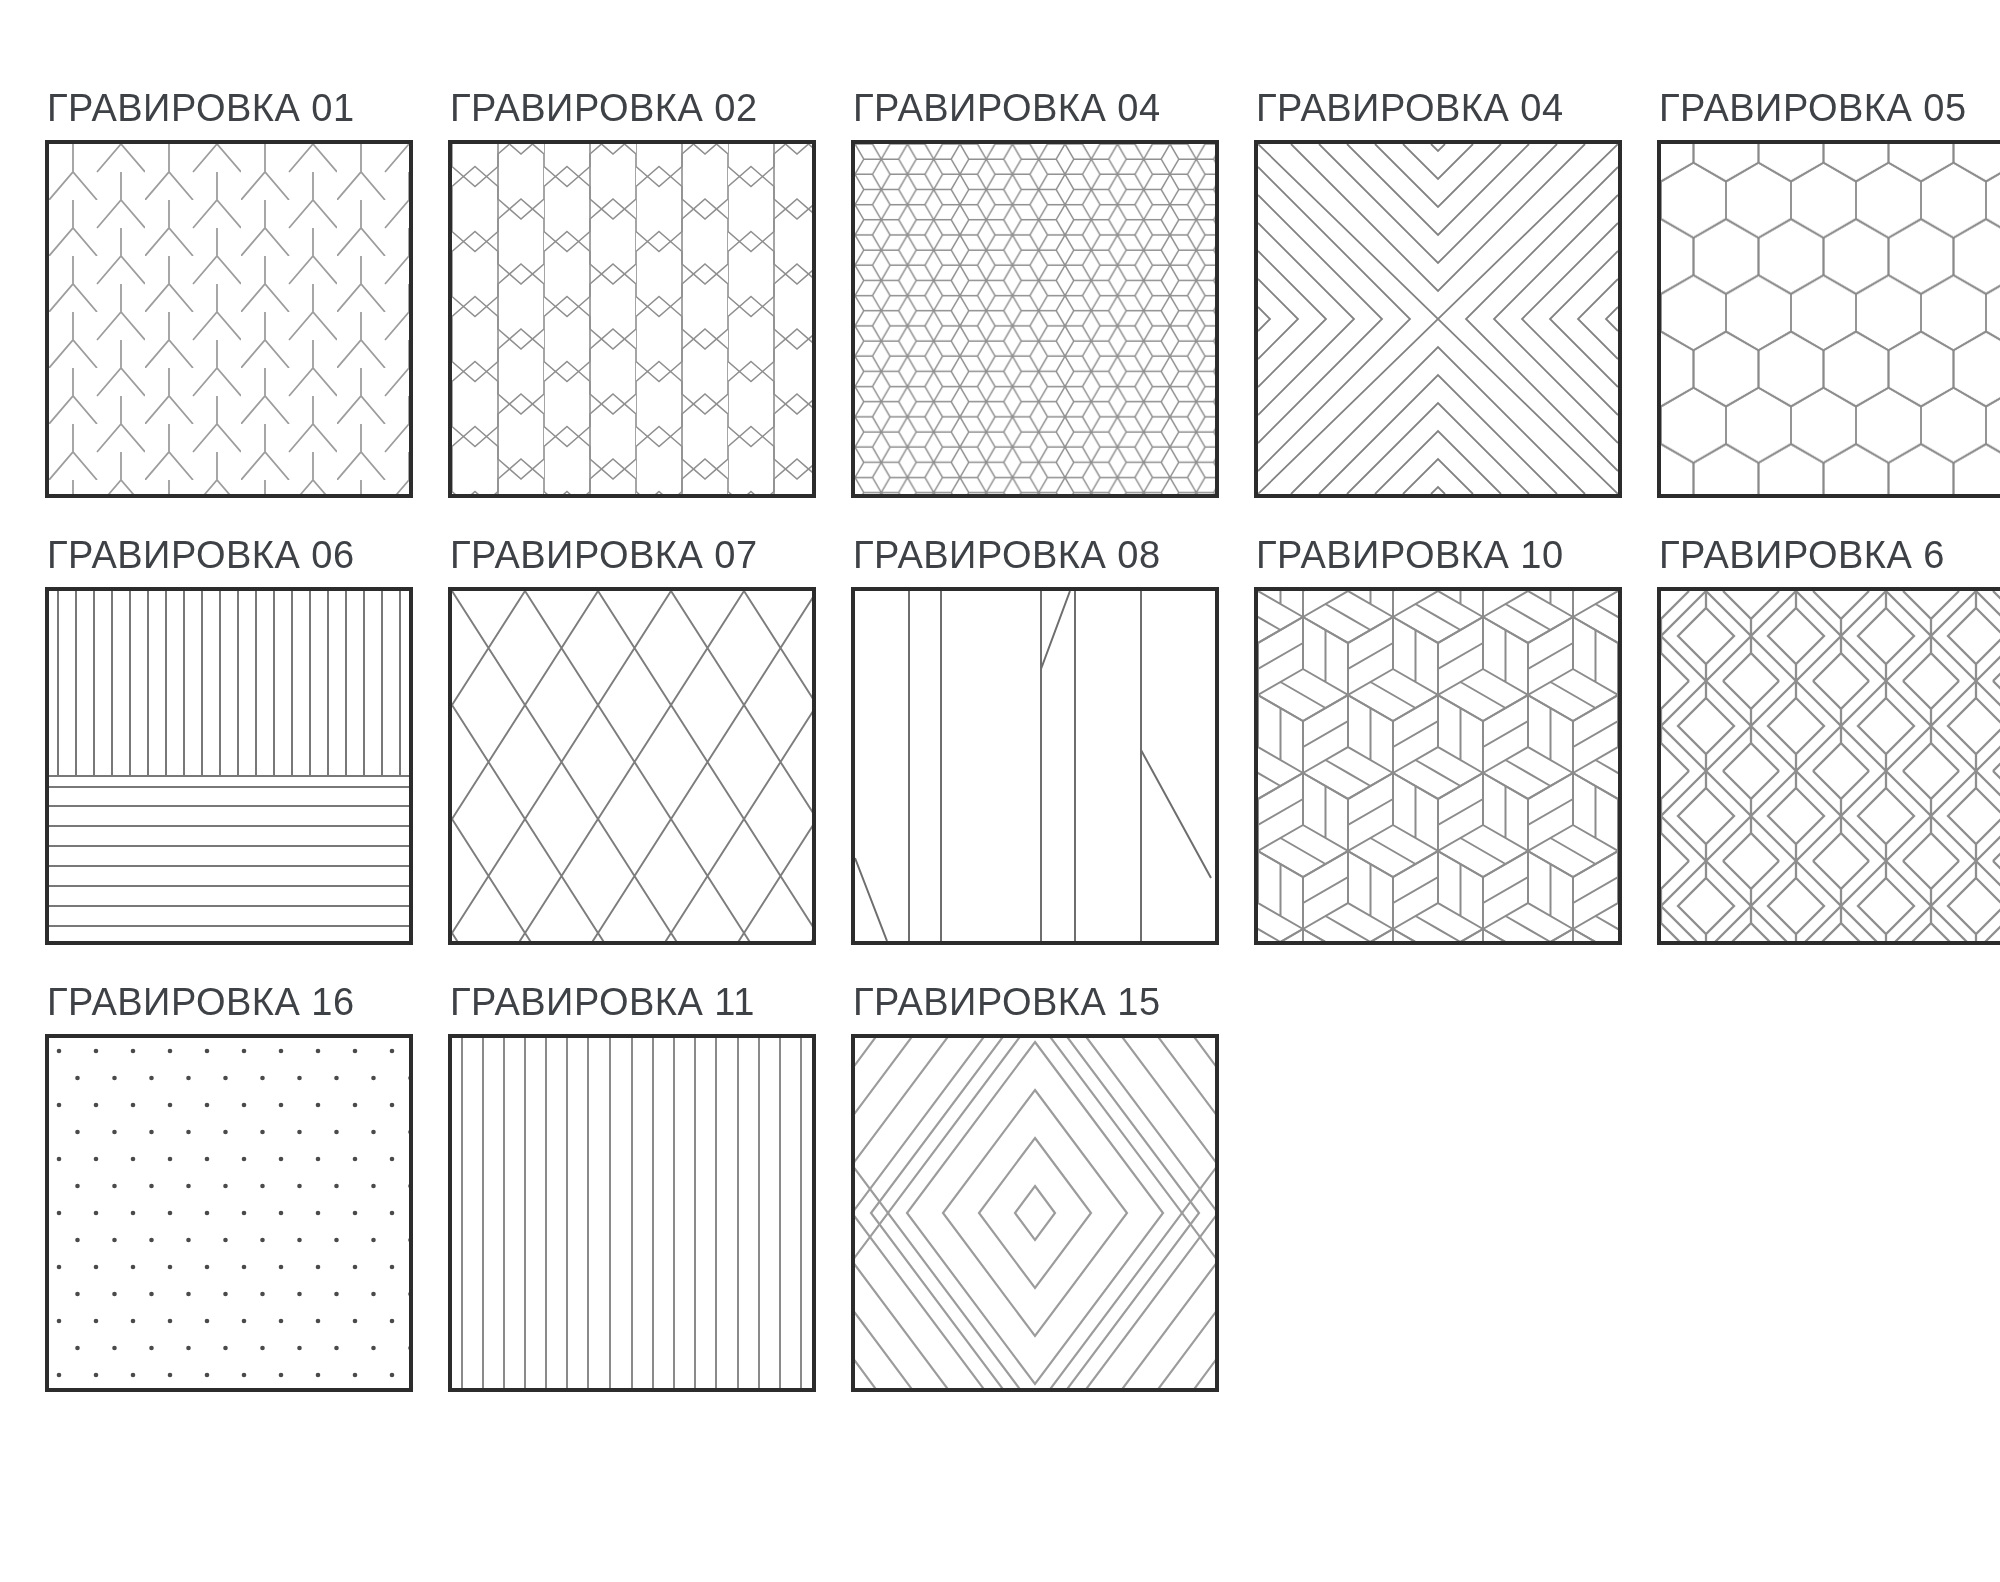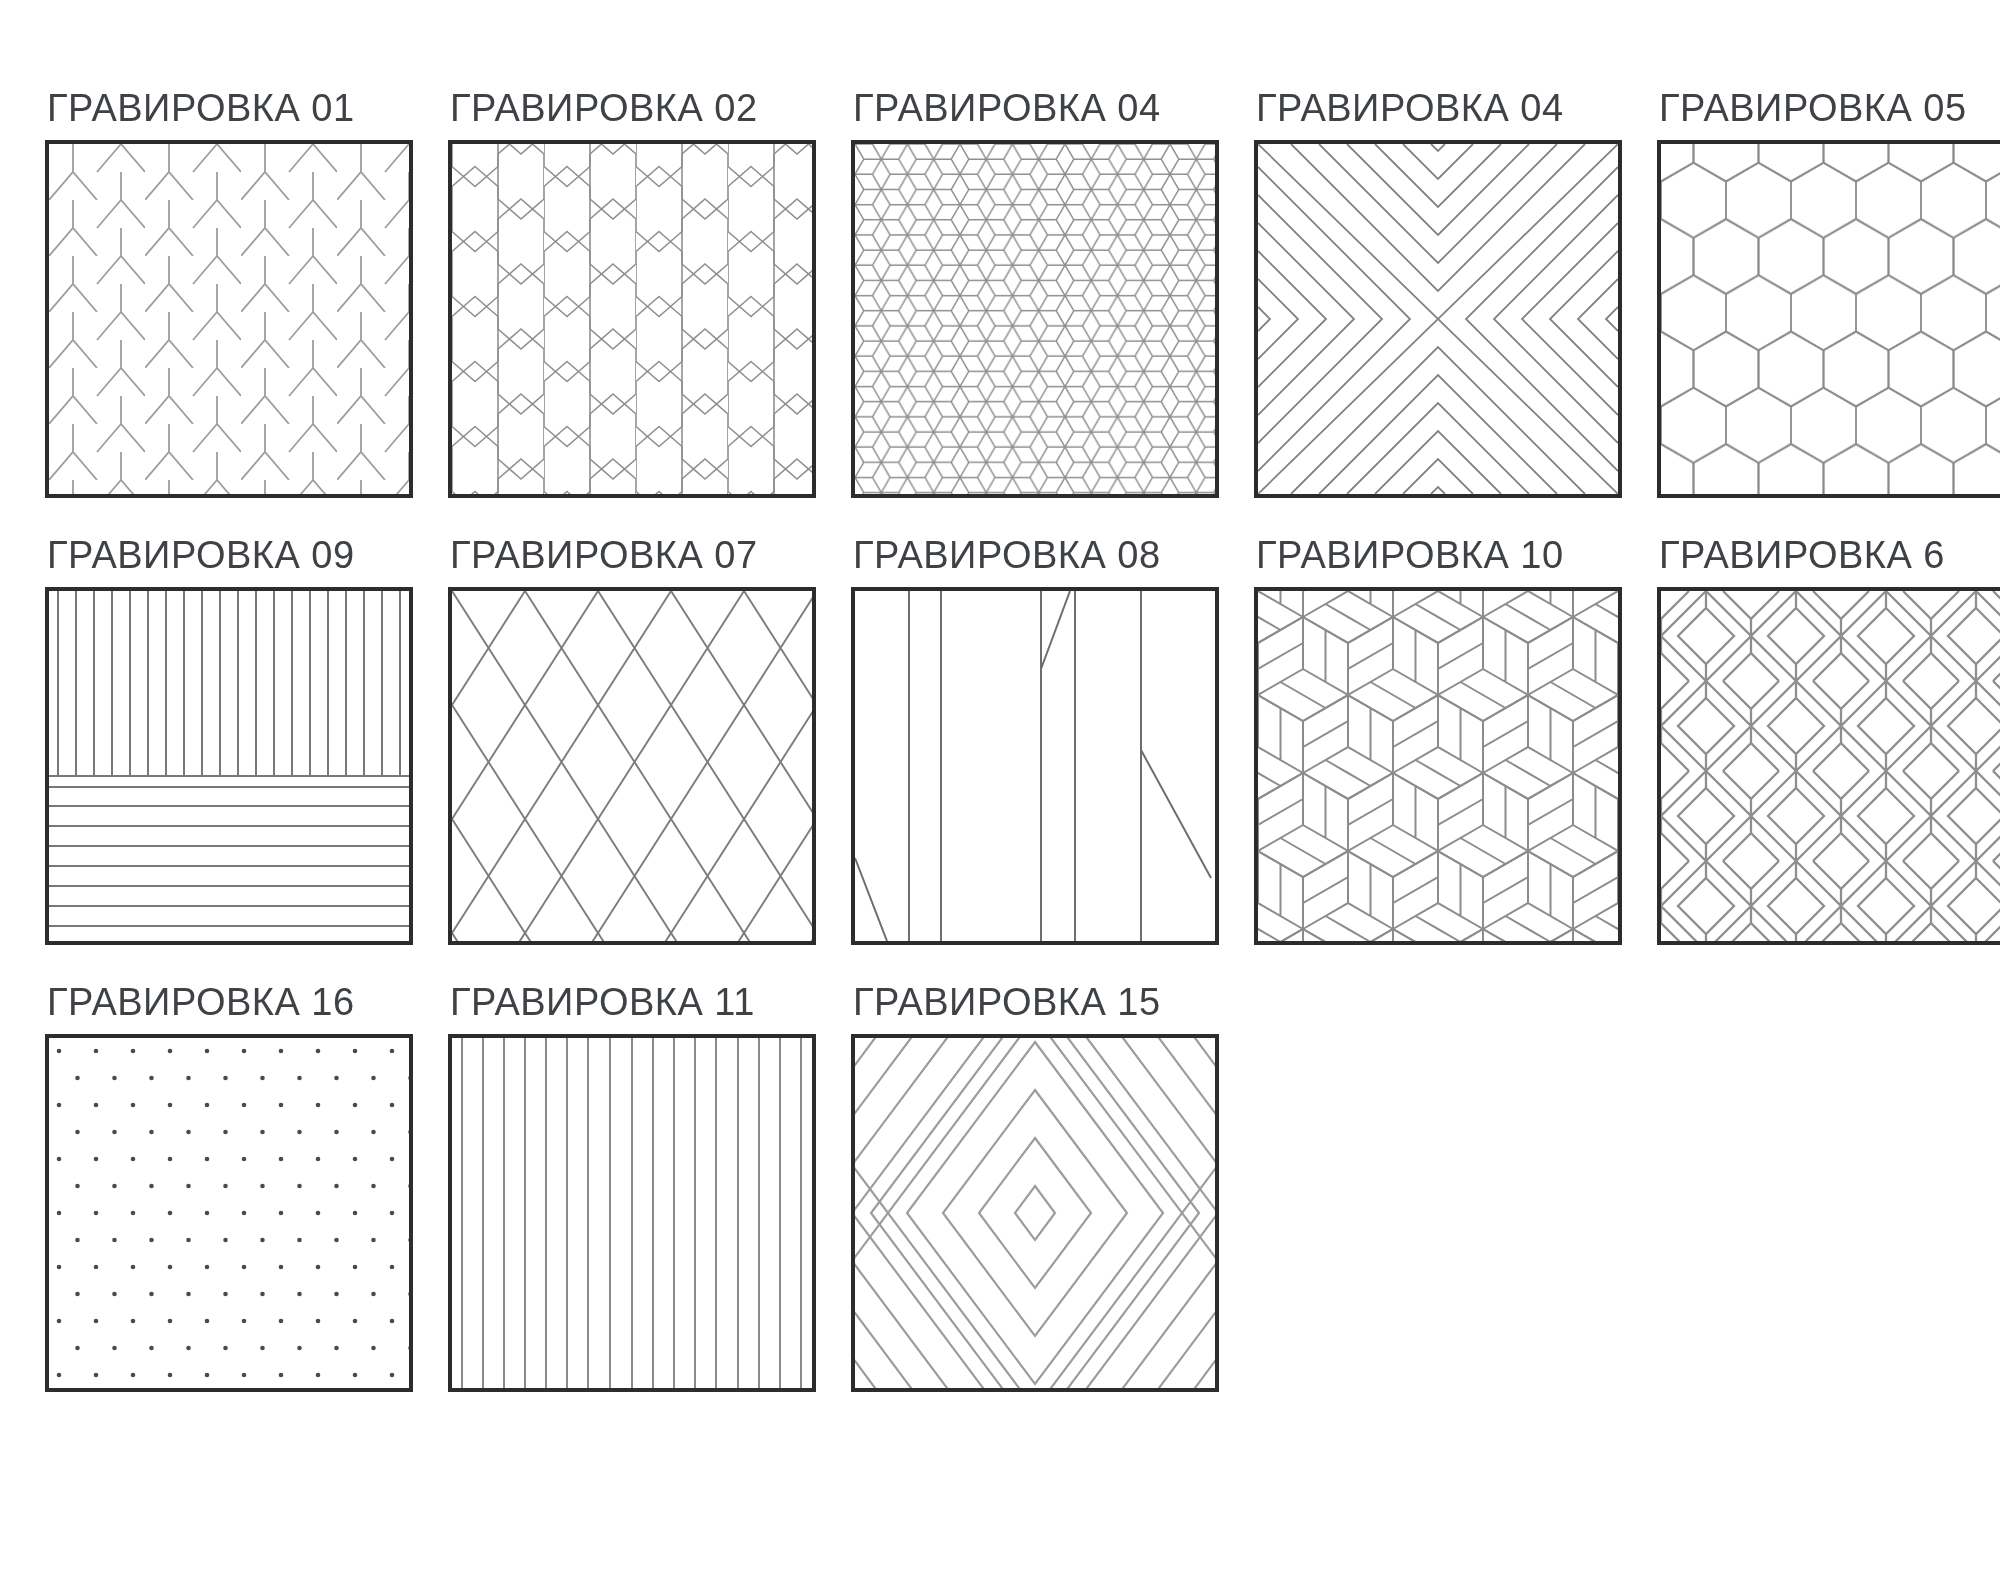--- a/index.html
+++ b/index.html
@@ -105,21 +105,21 @@
               <use href="#hex5" x="0" y="112.5"></use>
                 <use href="#hex5" x="65" y="112.5"></use>
             </pattern>
           </defs>
           <rect width="360" height="350" fill="url(#p05)"></rect>
         </svg>
       </div>
     </div>
 
     <div class="cell">
-      <div class="pattern-title">ГРАВИРОВКА 09</div>
+      <div class="pattern-title">ГРАВИРОВКА 06</div>
       <div class="tile">
         <svg width="360" height="350" color="#787878">
           <g fill="none" stroke="currentColor" stroke-width="2">
             <path d="M9,0 V185 M27,0 V185 M45,0 V185 M63,0 V185 M81,0 V185 M99,0 V185 M117,0 V185 M135,0 V185 M153,0 V185 M171,0 V185 M189,0 V185 M207,0 V185 M225,0 V185 M243,0 V185 M261,0 V185 M279,0 V185 M297,0 V185 M315,0 V185 M333,0 V185 M351,0 V185"></path>
             <path d="M0,185 H360 M0,196 H360 M0,215 H360 M0,235 H360 M0,255 H360 M0,275 H360 M0,295 H360 M0,315 H360 M0,335 H360"></path>
           </g>
         </svg>
       </div>
     </div>
 

